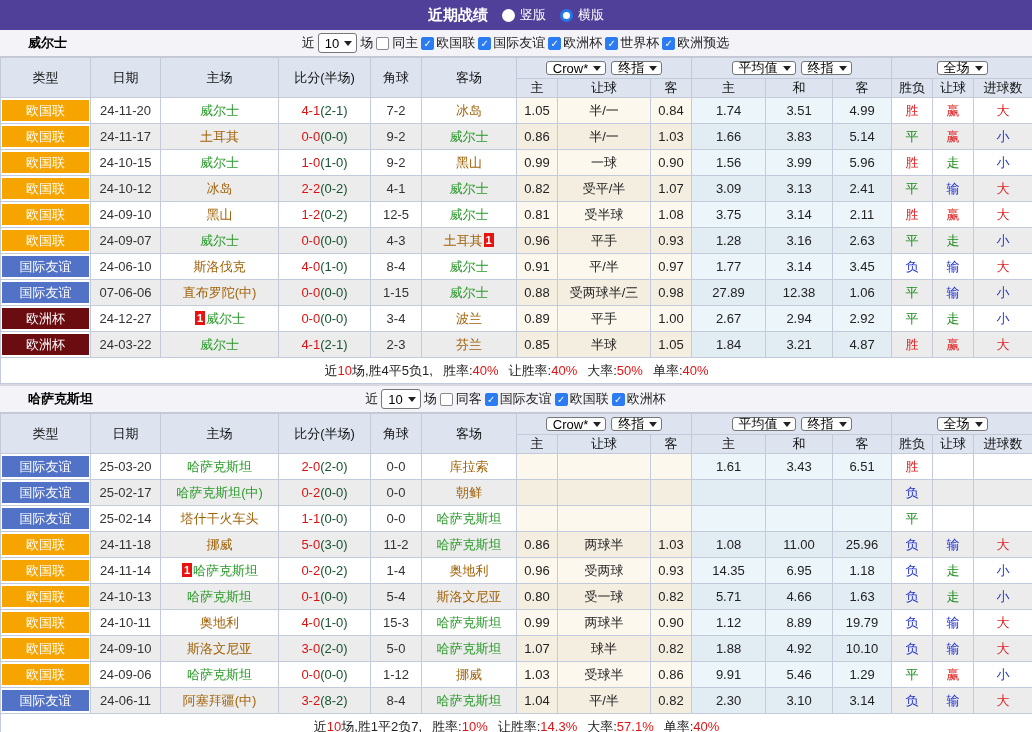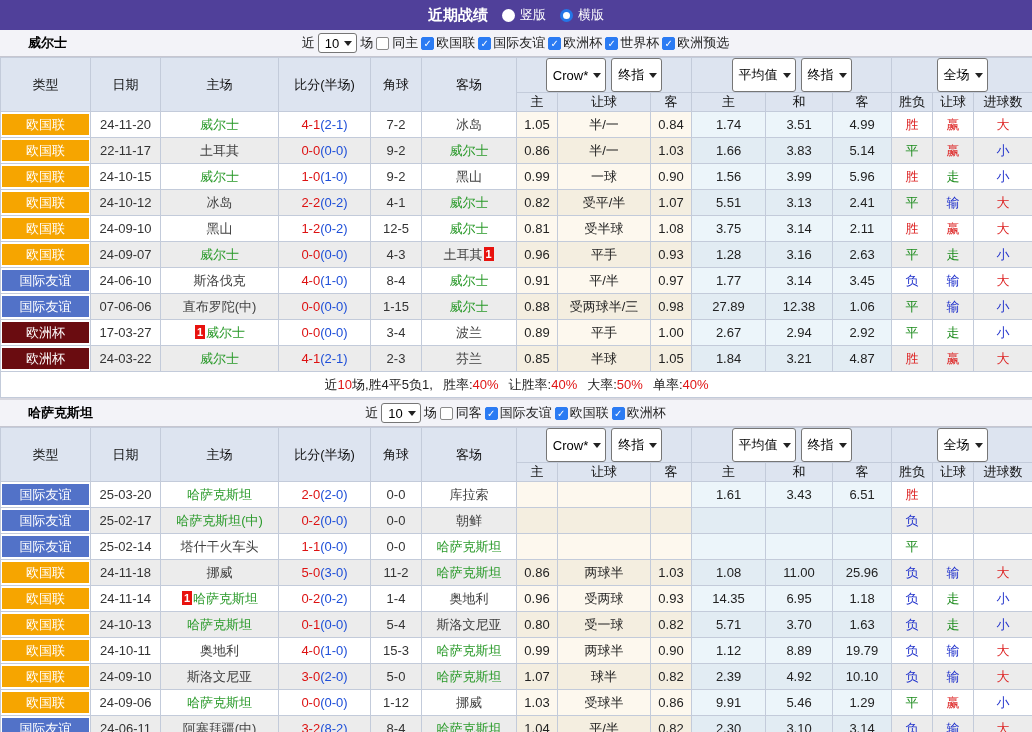--- a/index.html
+++ b/index.html
@@ -44,39 +44,39 @@
   .cb-label { margin-right:1px; }
   
   table { border-collapse:collapse; table-layout:fixed; width:1032px; }
   th, td { border:1px solid #c3cbda; padding:0; text-align:center; font-weight:normal; overflow:hidden; white-space:nowrap; }
   table { border-left:1px solid #9aa0ae; border-right:1px solid #9aa0ae; }
   thead th { background:#dde4f0; color:#111; }
   .hrow-a th { height:21px; }
   .hrow-b th { height:19px; }
   .h-group { background:#dde4f0; }
   .dd-wrap { display:flex; align-items:center; justify-content:center; gap:5px; }
-  .hrow-a .select-box { height:34px; }
+  .hrow-a .select-box { height:14px; }
   tbody td, tfoot td { height:26px; }
   .row-odd  .c-plain { background:#ffffff; }
   .row-even .c-plain { background:#ececec; }
   .row-odd  .c-cream { background:#fdf8ee; }
   .row-even .c-cream { background:#f4eee0; }
   .row-odd  .c-blue  { background:#ecf5fa; }
   .row-even .c-blue  { background:#e2ecf3; }
   .c-type { padding:0; }
   .type-badge { display:block; margin:2px 1px; height:21px; line-height:21px; color:#fff; font-size:13px; }
   .c-date, .c-corner { color:#333; }
-  .team-n { color:#404040; }
+  .team-n { color:#a16207; }
   .team-n.focus { color:#2a9a2a; }
   .num-badge {
     display:inline-block; background:#e8120e; color:#fff; font-size:11px; font-weight:bold;
     width:10px; height:14px; line-height:14px; text-align:center; vertical-align:1px; margin:0 1px;
   }
   .score-main { color:#dd1111; }
-  .score-half { color:#1d4ed8; }
+  .score-half { color:#14532d; }
   .c-cream, .c-blue { color:#222; }
   .c-res { font-weight:normal; }
   
   tfoot td { background:#fff; color:#222; border-top:1px solid #c3cbda; }
   .sum-red { color:#e01515; }
   .sum-label { margin-left:10px; }
 </style>
 </head>
 <body>
 
@@ -212,21 +212,21 @@
     <td class="c-blue">3.51</td>
     <td class="c-blue">4.99</td>
     <td class="c-plain c-res" style="color: rgb(221, 34, 34);">胜</td>
     <td class="c-plain c-res" style="color: rgb(221, 34, 34);">赢</td>
     <td class="c-plain c-res" style="color: rgb(221, 34, 34);">大</td>
   </tr>
           <tr class="row-even">
     <td class="c-type">
               <span class="type-badge" style="background: rgb(246, 165, 0);">欧国联</span>
             </td>
-    <td class="c-plain c-date">22-11-17</td>
+    <td class="c-plain c-date">24-11-17</td>
     <td class="c-plain c-team c-home"><span class="team-n">土耳其</span></td>
     <td class="c-plain c-score"><span class="score-main">0-0</span><span class="score-half">(0-0)</span></td>
     <td class="c-plain c-corner">9-2</td>
     <td class="c-plain c-team c-away"><span class="team-n focus">威尔士</span></td>
     <td class="c-cream">0.86</td>
     <td class="c-cream">半/一</td>
     <td class="c-cream">1.03</td>
     <td class="c-blue">1.66</td>
     <td class="c-blue">3.83</td>
     <td class="c-blue">5.14</td>
@@ -258,21 +258,21 @@
               <span class="type-badge" style="background: rgb(246, 165, 0);">欧国联</span>
             </td>
     <td class="c-plain c-date">24-10-12</td>
     <td class="c-plain c-team c-home"><span class="team-n">冰岛</span></td>
     <td class="c-plain c-score"><span class="score-main">2-2</span><span class="score-half">(0-2)</span></td>
     <td class="c-plain c-corner">4-1</td>
     <td class="c-plain c-team c-away"><span class="team-n focus">威尔士</span></td>
     <td class="c-cream">0.82</td>
     <td class="c-cream">受平/半</td>
     <td class="c-cream">1.07</td>
-    <td class="c-blue">5.51</td>
+    <td class="c-blue">3.09</td>
     <td class="c-blue">3.13</td>
     <td class="c-blue">2.41</td>
     <td class="c-plain c-res" style="color: rgb(26, 138, 26);">平</td>
     <td class="c-plain c-res" style="color: rgb(34, 51, 204);">输</td>
     <td class="c-plain c-res" style="color: rgb(221, 34, 34);">大</td>
   </tr>
           <tr class="row-odd">
     <td class="c-type">
               <span class="type-badge" style="background: rgb(246, 165, 0);">欧国联</span>
             </td>
@@ -345,21 +345,21 @@
     <td class="c-blue">12.38</td>
     <td class="c-blue">1.06</td>
     <td class="c-plain c-res" style="color: rgb(26, 138, 26);">平</td>
     <td class="c-plain c-res" style="color: rgb(34, 51, 204);">输</td>
     <td class="c-plain c-res" style="color: rgb(34, 51, 204);">小</td>
   </tr>
           <tr class="row-odd">
     <td class="c-type">
               <span class="type-badge" style="background: rgb(106, 12, 16);">欧洲杯</span>
             </td>
-    <td class="c-plain c-date">17-03-27</td>
+    <td class="c-plain c-date">24-12-27</td>
     <td class="c-plain c-team c-home"><span class="num-badge">1</span><span class="team-n focus">威尔士</span></td>
     <td class="c-plain c-score"><span class="score-main">0-0</span><span class="score-half">(0-0)</span></td>
     <td class="c-plain c-corner">3-4</td>
     <td class="c-plain c-team c-away"><span class="team-n">波兰</span></td>
     <td class="c-cream">0.89</td>
     <td class="c-cream">平手</td>
     <td class="c-cream">1.00</td>
     <td class="c-blue">2.67</td>
     <td class="c-blue">2.94</td>
     <td class="c-blue">2.92</td>
@@ -592,21 +592,21 @@
             </td>
     <td class="c-plain c-date">24-10-13</td>
     <td class="c-plain c-team c-home"><span class="team-n focus">哈萨克斯坦</span></td>
     <td class="c-plain c-score"><span class="score-main">0-1</span><span class="score-half">(0-0)</span></td>
     <td class="c-plain c-corner">5-4</td>
     <td class="c-plain c-team c-away"><span class="team-n">斯洛文尼亚</span></td>
     <td class="c-cream">0.80</td>
     <td class="c-cream">受一球</td>
     <td class="c-cream">0.82</td>
     <td class="c-blue">5.71</td>
-    <td class="c-blue">3.70</td>
+    <td class="c-blue">4.66</td>
     <td class="c-blue">1.63</td>
     <td class="c-plain c-res" style="color: rgb(34, 51, 204);">负</td>
     <td class="c-plain c-res" style="color: rgb(26, 138, 26);">走</td>
     <td class="c-plain c-res" style="color: rgb(34, 51, 204);">小</td>
   </tr>
           <tr class="row-odd">
     <td class="c-type">
               <span class="type-badge" style="background: rgb(246, 165, 0);">欧国联</span>
             </td>
     <td class="c-plain c-date">24-10-11</td>
@@ -629,21 +629,21 @@
               <span class="type-badge" style="background: rgb(246, 165, 0);">欧国联</span>
             </td>
     <td class="c-plain c-date">24-09-10</td>
     <td class="c-plain c-team c-home"><span class="team-n">斯洛文尼亚</span></td>
     <td class="c-plain c-score"><span class="score-main">3-0</span><span class="score-half">(2-0)</span></td>
     <td class="c-plain c-corner">5-0</td>
     <td class="c-plain c-team c-away"><span class="team-n focus">哈萨克斯坦</span></td>
     <td class="c-cream">1.07</td>
     <td class="c-cream">球半</td>
     <td class="c-cream">0.82</td>
-    <td class="c-blue">2.39</td>
+    <td class="c-blue">1.88</td>
     <td class="c-blue">4.92</td>
     <td class="c-blue">10.10</td>
     <td class="c-plain c-res" style="color: rgb(34, 51, 204);">负</td>
     <td class="c-plain c-res" style="color: rgb(34, 51, 204);">输</td>
     <td class="c-plain c-res" style="color: rgb(221, 34, 34);">大</td>
   </tr>
           <tr class="row-odd">
     <td class="c-type">
               <span class="type-badge" style="background: rgb(246, 165, 0);">欧国联</span>
             </td>

